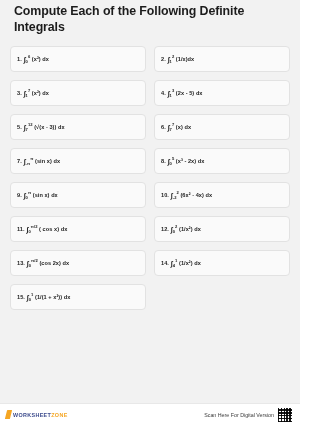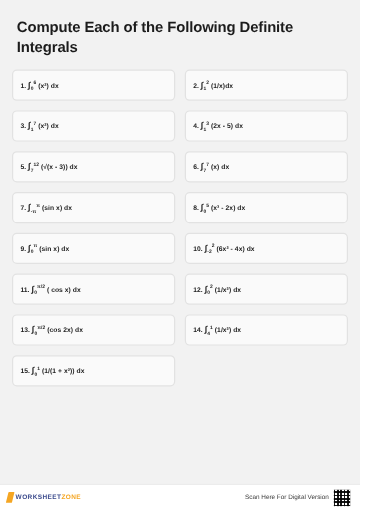--- a/index.html
+++ b/index.html
@@ -30,21 +30,21 @@
     background: #f2f2f2;
     display: flex;
     flex-direction: column;
   }
   .title {
     font-size: 12.4px;
     font-weight: bold;
     color: #1c1c1c;
     line-height: 1.25;
     letter-spacing: -0.1px;
-    margin: 16px 14px 0 14px;
+    margin: 4px 14px 0 14px;
     padding: 0;
   }
   .grid {
     margin: 11px 10px 0 10px;
     display: grid;
     grid-template-columns: 1fr 1fr;
     gap: 8px 8px;
     align-content: start;
   }
   .card {

